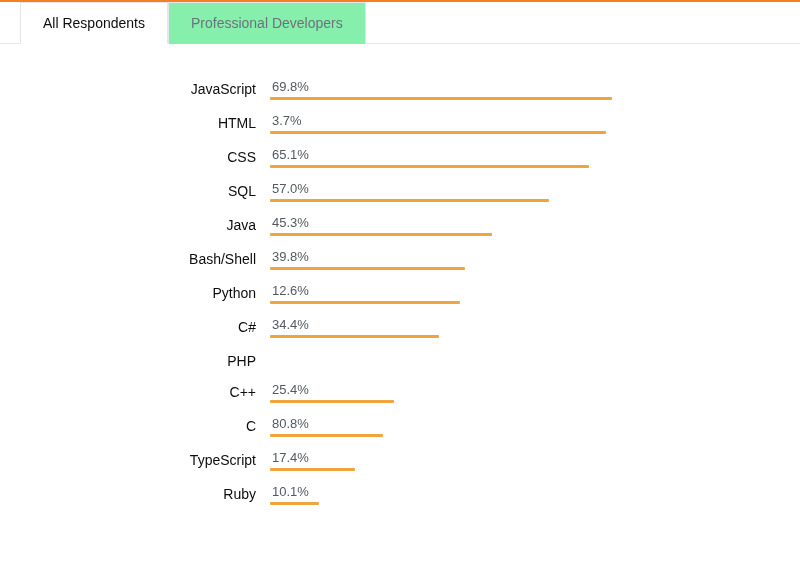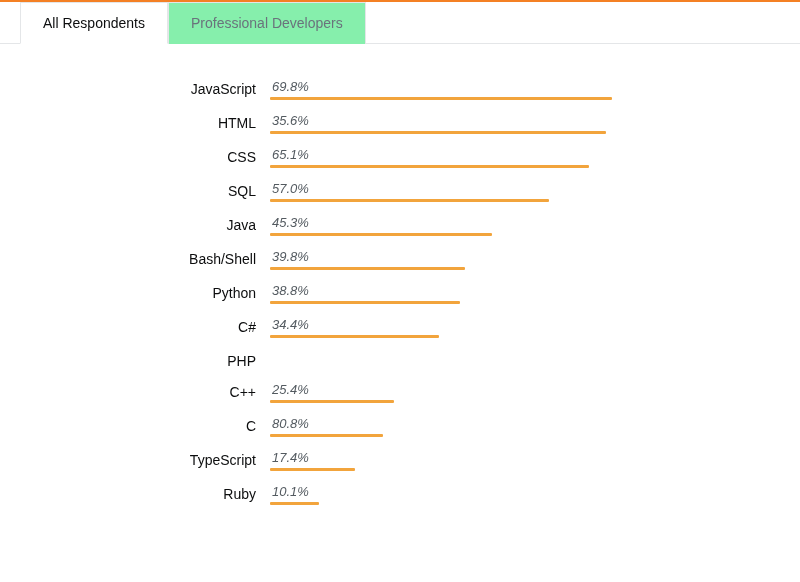--- a/index.html
+++ b/index.html
@@ -56,21 +56,20 @@
       padding-right: 14px;
       font-size: 14px;
       color: #0c0d0e;
       padding-top: 2px;
     }
     .bar-wrap {
       flex: 1;
       max-width: 490px;
       display: flex;
       flex-direction: column;
-      font-style: italic;
     }
     .value {
       font-size: 13px;
       color: #535a60;
       margin-bottom: 3px;
       padding-left: 2px;
     }
     .bar {
       height: 3px;
       background: #f2a43c;
@@ -94,21 +93,21 @@
       <div class="row">
         <div class="label">JavaScript</div>
         <div class="bar-wrap">
           <div class="value">69.8%</div>
           <div class="bar" style="width: 342.02px; background: rgb(242, 164, 60);"></div>
         </div>
       </div>
       <div class="row">
         <div class="label">HTML</div>
         <div class="bar-wrap">
-          <div class="value">35.6%</div>
+          <div class="value">3.7%</div>
           <div class="bar" style="width: 335.65px; background: rgb(242, 164, 60);"></div>
         </div>
       </div>
       <div class="row">
         <div class="label">CSS</div>
         <div class="bar-wrap">
           <div class="value">65.1%</div>
           <div class="bar" style="width: 318.99px; background: rgb(242, 164, 60);"></div>
         </div>
       </div>
@@ -129,21 +128,21 @@
       <div class="row">
         <div class="label">Bash/Shell</div>
         <div class="bar-wrap">
           <div class="value">39.8%</div>
           <div class="bar" style="width: 195.02px; background: rgb(242, 164, 60);"></div>
         </div>
       </div>
       <div class="row">
         <div class="label">Python</div>
         <div class="bar-wrap">
-          <div class="value">38.8%</div>
+          <div class="value">12.6%</div>
           <div class="bar" style="width: 190.12px; background: rgb(242, 164, 60);"></div>
         </div>
       </div>
       <div class="row">
         <div class="label">C#</div>
         <div class="bar-wrap">
           <div class="value">34.4%</div>
           <div class="bar" style="width: 168.56px; background: rgb(242, 164, 60);"></div>
         </div>
       </div>

